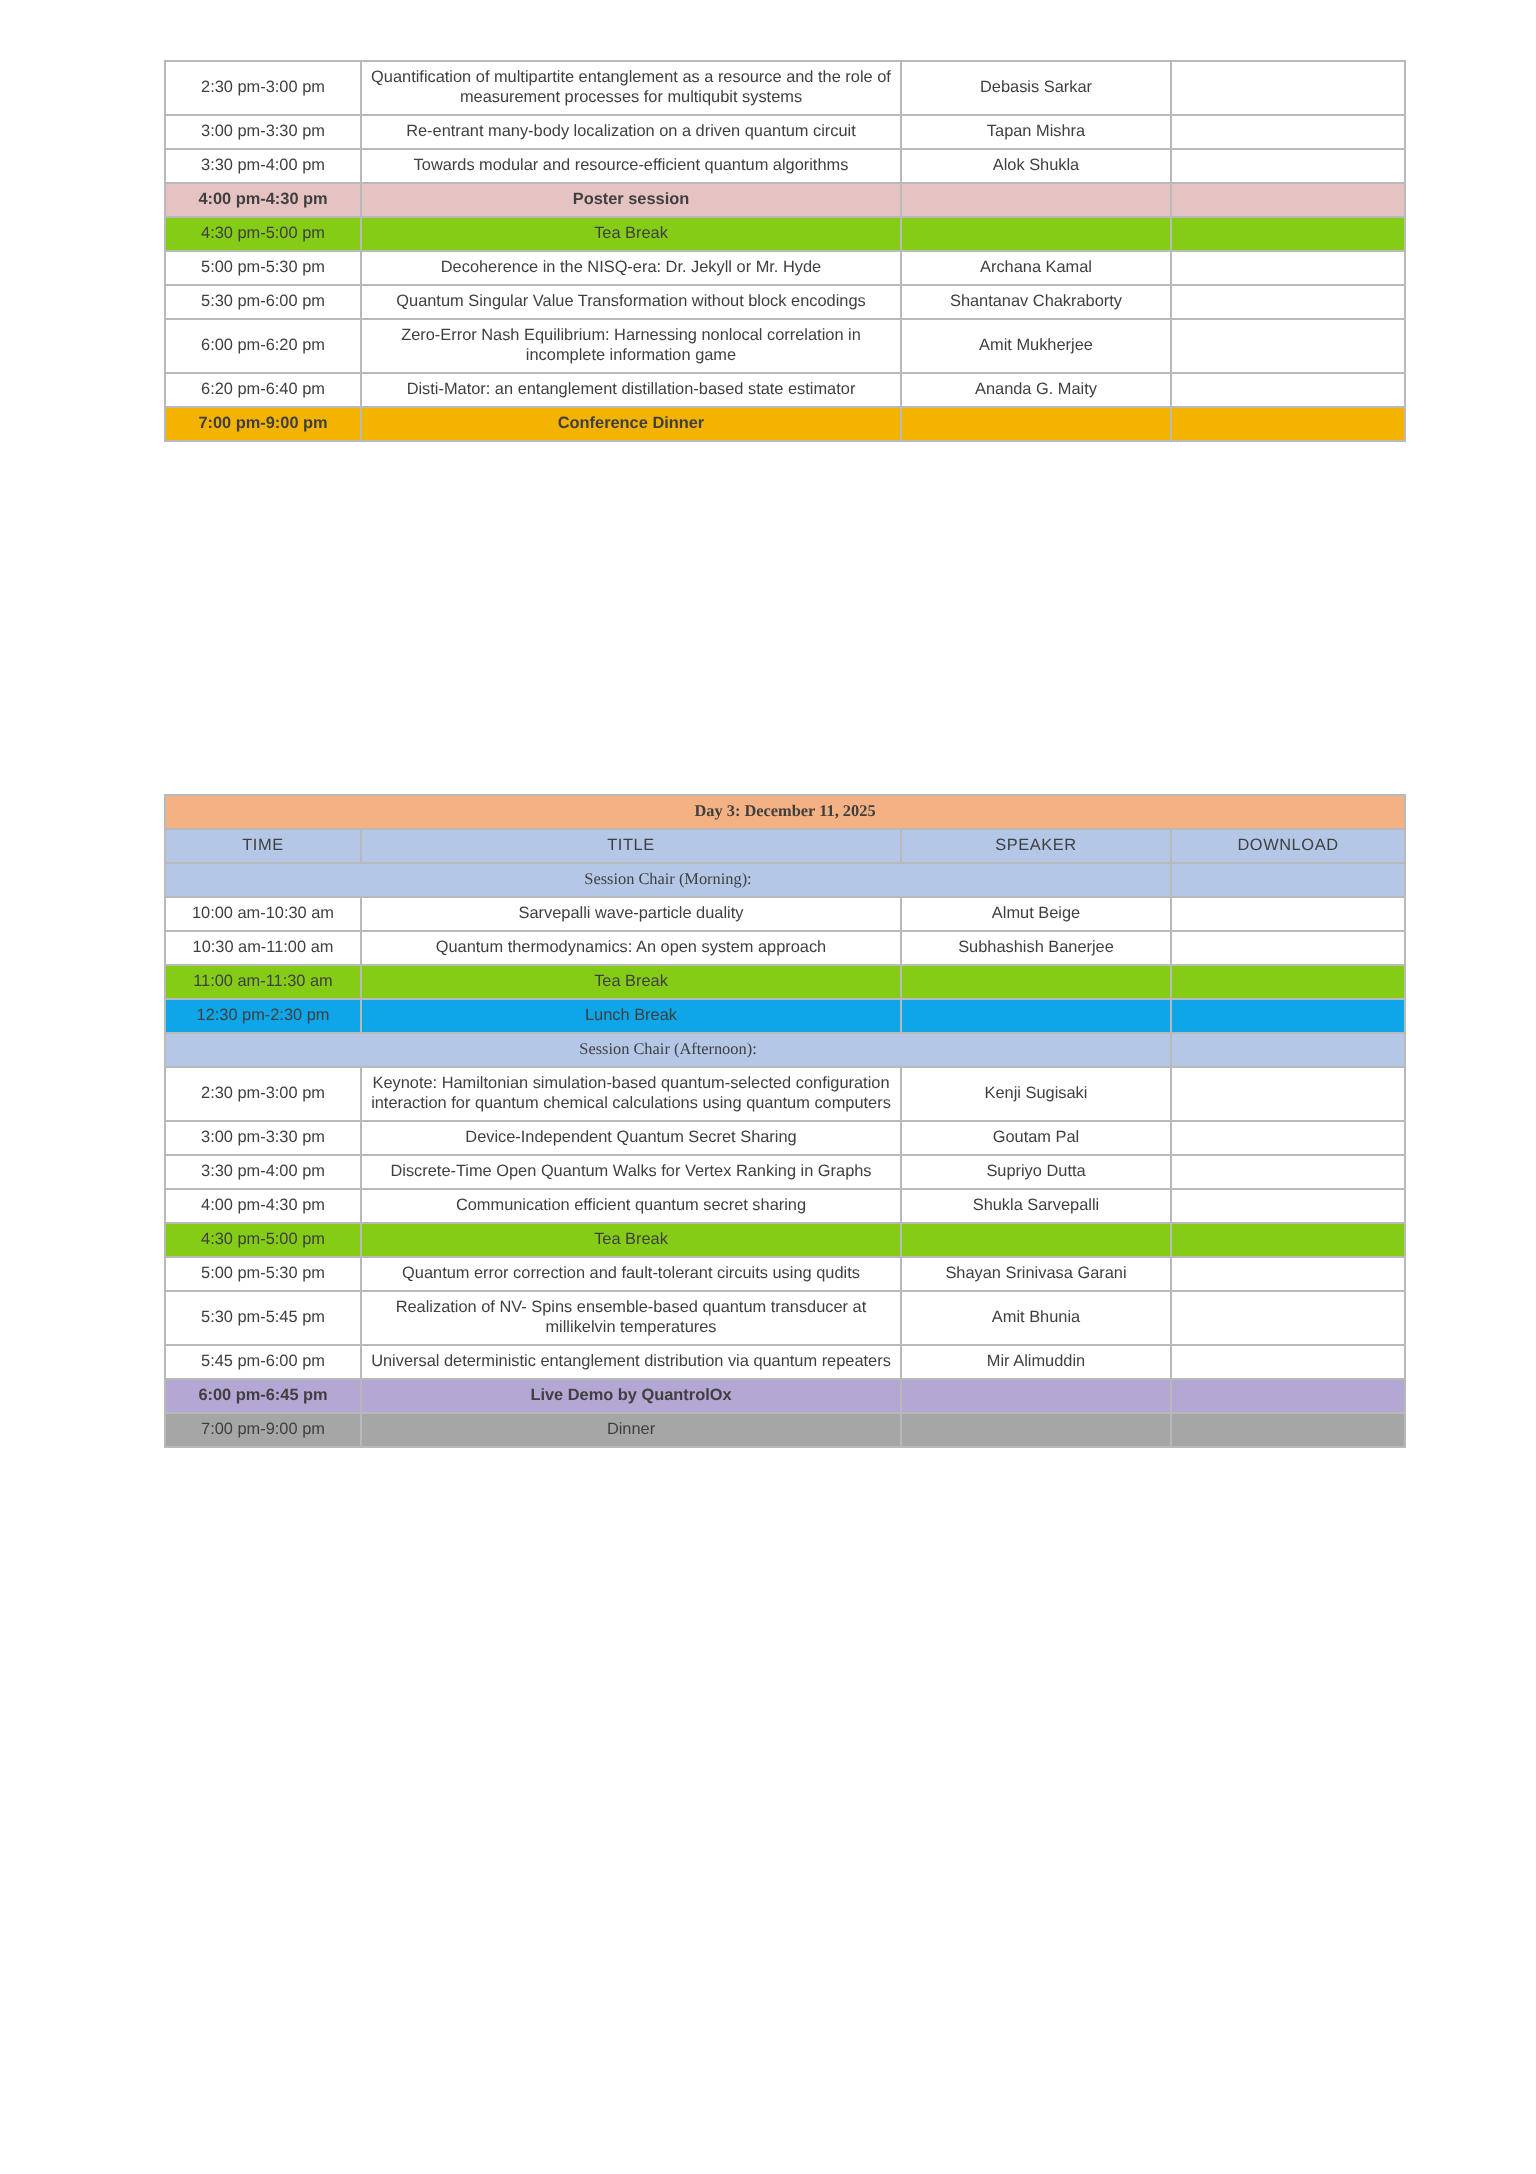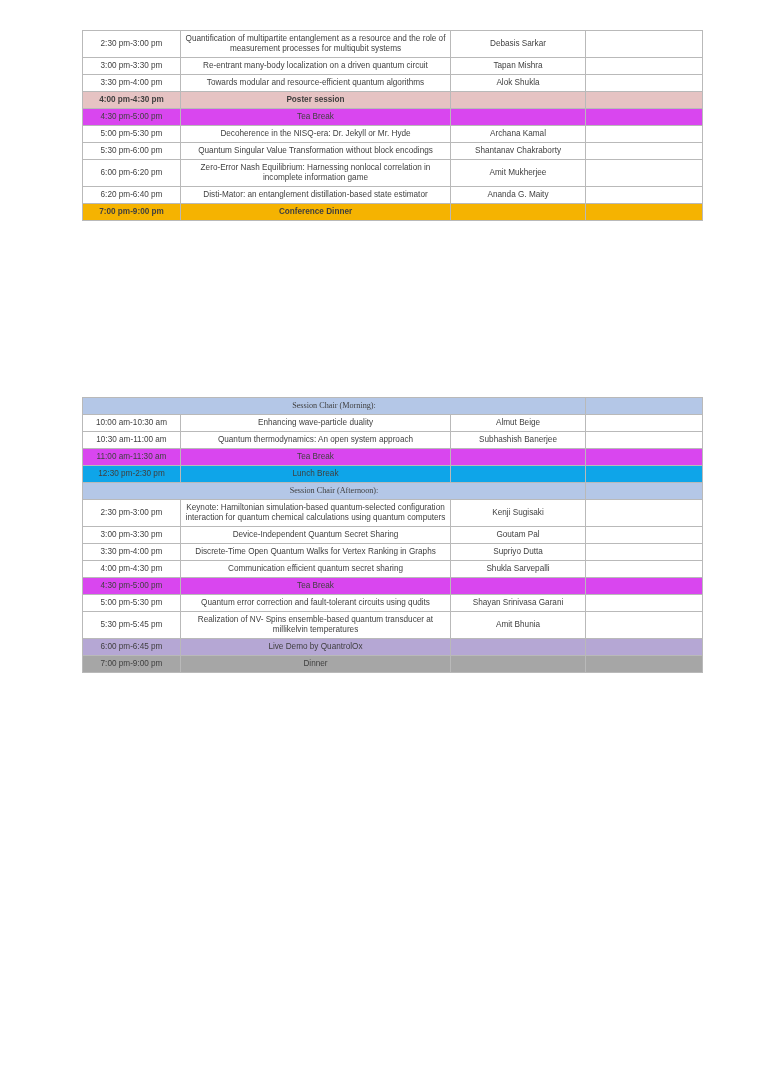--- a/index.html
+++ b/index.html
@@ -41,21 +41,21 @@
   col.c-title { width: 270px; }
   col.c-spk   { width: 135px; }
   col.c-dl    { width: 117px; }
 
   .tbl-top { top: 30px; }
   .tbl-bottom { top: 397px; }
 
   
   .r-plain td { background: #ffffff; }
   .r-poster td { background: #e6c3c3; font-weight: bold; }
-  .r-tea td { background: #d946ef; }
+  .r-tea td { background: #84cc16; }
   .r-dinner td { background: #f5b301; font-weight: bold; }
   .r-daytitle td {
     background: #f4b183;
     font-weight: bold;
     font-size: 9px;
     font-family: "Liberation Serif", serif;
     padding: 4px;
   }
   .r-header td {
     background: #b4c7e7;
@@ -64,21 +64,21 @@
     padding: 3px;
   }
   .r-chair td {
     background: #b4c7e7;
     font-weight: normal;
     font-size: 11px;
     font-family: "Liberation Serif", serif;
     padding: 7px 4px;
   }
   .r-lunch td { background: #0ea5e9; }
-  .r-demo td { background: #b5a7d4; font-weight: normal; }
+  .r-demo td { background: #b5a7d4; font-weight: bold; }
   .r-grey td { background: #a6a6a6; }
 </style>
 </head>
 <body>
 
 <div class="page">
 
   <table class="sched tbl-top">
     <colgroup>
       <col class="c-time">
@@ -151,27 +151,36 @@
   </table>
 
   <table class="sched tbl-bottom">
     <colgroup>
       <col class="c-time">
         <col class="c-title">
         <col class="c-spk">
         <col class="c-dl">
     </colgroup>
     <tbody>
+        <tr class="r-daytitle">
+          <td colspan="4">Day 3: December 11, 2025</td>
+        </tr>
+        <tr class="r-header">
+          <td>TIME</td>
+          <td>TITLE</td>
+          <td>SPEAKER</td>
+          <td>DOWNLOAD</td>
+        </tr>
         <tr class="r-chair">
           <td colspan="3">Session Chair (Morning):</td>
           <td></td>
         </tr>
         <tr class="r-plain">
           <td>10:00 am-10:30 am</td>
-          <td>Enhancing wave-particle duality</td>
+          <td>Sarvepalli wave-particle duality</td>
           <td>Almut Beige</td>
           <td></td>
         </tr>
         <tr class="r-plain">
           <td>10:30 am-11:00 am</td>
           <td>Quantum thermodynamics: An open system approach</td>
           <td>Subhashish Banerjee</td>
           <td></td>
         </tr>
         <tr class="r-tea">
@@ -225,20 +234,26 @@
           <td>Quantum error correction and fault-tolerant circuits using qudits</td>
           <td>Shayan Srinivasa Garani</td>
           <td></td>
         </tr>
         <tr class="r-plain">
           <td>5:30 pm-5:45 pm</td>
           <td>Realization of NV- Spins ensemble-based quantum transducer at millikelvin temperatures</td>
           <td>Amit Bhunia</td>
           <td></td>
         </tr>
+        <tr class="r-plain">
+          <td>5:45 pm-6:00 pm</td>
+          <td>Universal deterministic entanglement distribution via quantum repeaters</td>
+          <td>Mir Alimuddin</td>
+          <td></td>
+        </tr>
         <tr class="r-demo">
           <td>6:00 pm-6:45 pm</td>
           <td>Live Demo by QuantrolOx</td>
           <td></td>
           <td></td>
         </tr>
         <tr class="r-grey">
           <td>7:00 pm-9:00 pm</td>
           <td>Dinner</td>
           <td></td>

